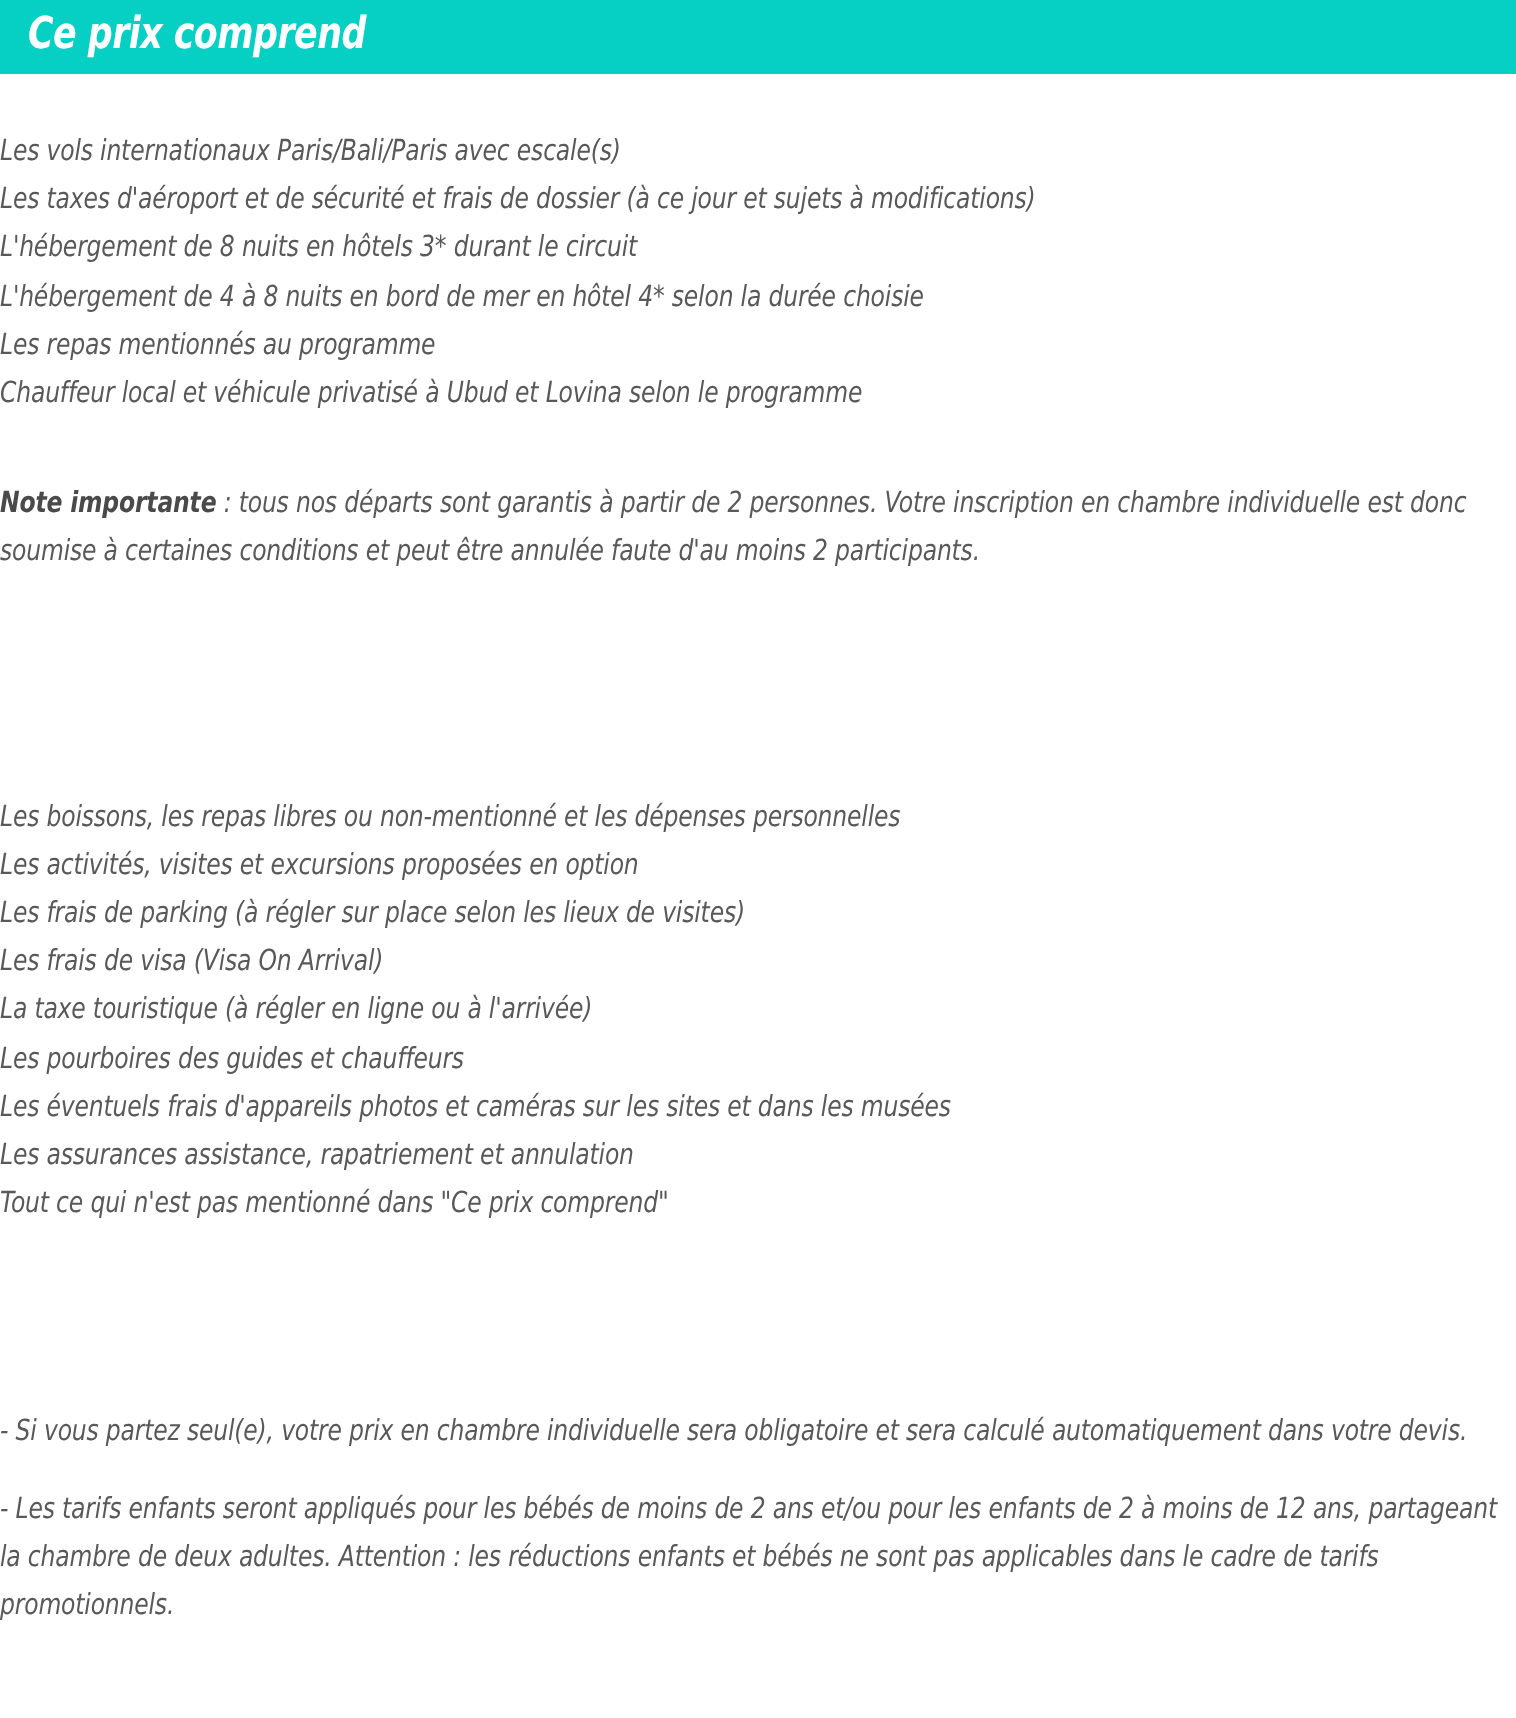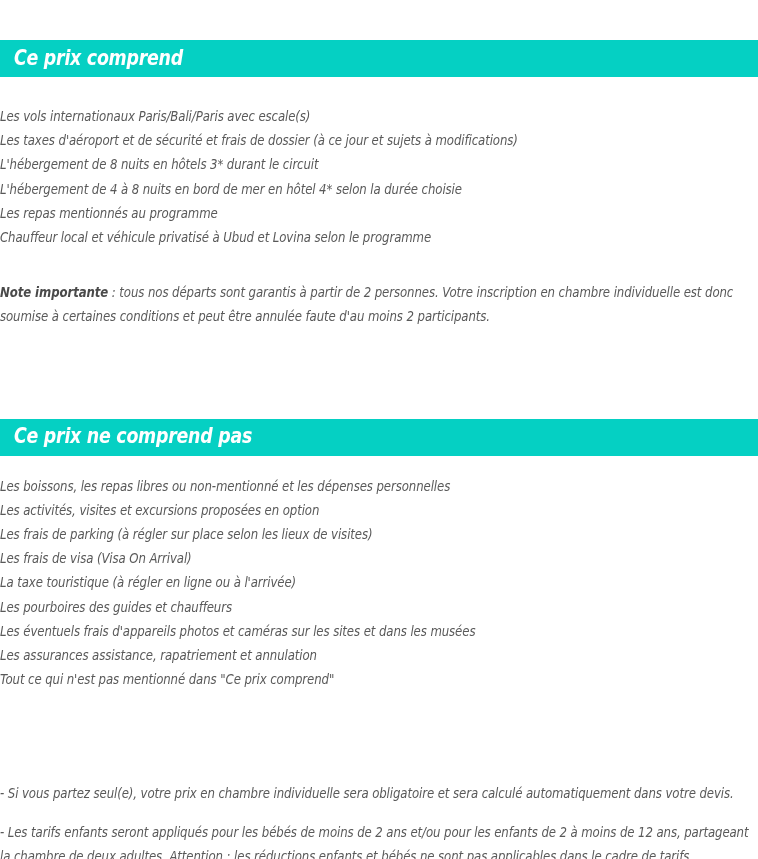--- a/index.html
+++ b/index.html
@@ -11,21 +11,20 @@
     height: 859px;
     background: #ffffff;
     font-family: "DejaVu Sans", sans-serif;
     overflow: hidden;
   }
   .page {
     width: 758px;
     height: 690px;
     position: relative;
     background: #ffffff;
-    margin-top: 40px;
   }
 
   
   .section-header {
     background: #05D0C3;
     width: 100%;
     box-sizing: border-box;
     padding: 1px 0 3px 14px;
     height: 37px;
     display: flex;
@@ -100,23 +99,20 @@
       <li>L'hébergement de 4 à 8 nuits en bord de mer en hôtel 4* selon la durée choisie</li>
       <li>Les repas mentionnés au programme</li>
       <li>Chauffeur local et véhicule privatisé à Ubud et Lovina selon le programme</li>
     </ul>
     <div class="sp-16"></div>
     <p class="para"><b>Note importante</b><span> : tous nos départs sont garantis à partir de 2 personnes. Votre inscription en chambre individuelle est donc soumise à certaines conditions et peut être annulée faute d'au moins 2 participants.</span></p>
   </div>
 
   <div class="sp-76"></div>
 
-  <div class="section-header">
-    <span class="title">Ce prix ne comprend pas</span>
-  </div>
 
   <div class="section-body">
     <div class="sp-18"></div>
     <ul class="bullet-list">
       <li>Les boissons, les repas libres ou non-mentionné et les dépenses personnelles</li>
       <li>Les activités, visites et excursions proposées en option</li>
       <li>Les frais de parking (à régler sur place selon les lieux de visites)</li>
       <li>Les frais de visa (Visa On Arrival)</li>
       <li>La taxe touristique (à régler en ligne ou à l'arrivée)</li>
       <li>Les pourboires des guides et chauffeurs</li>

